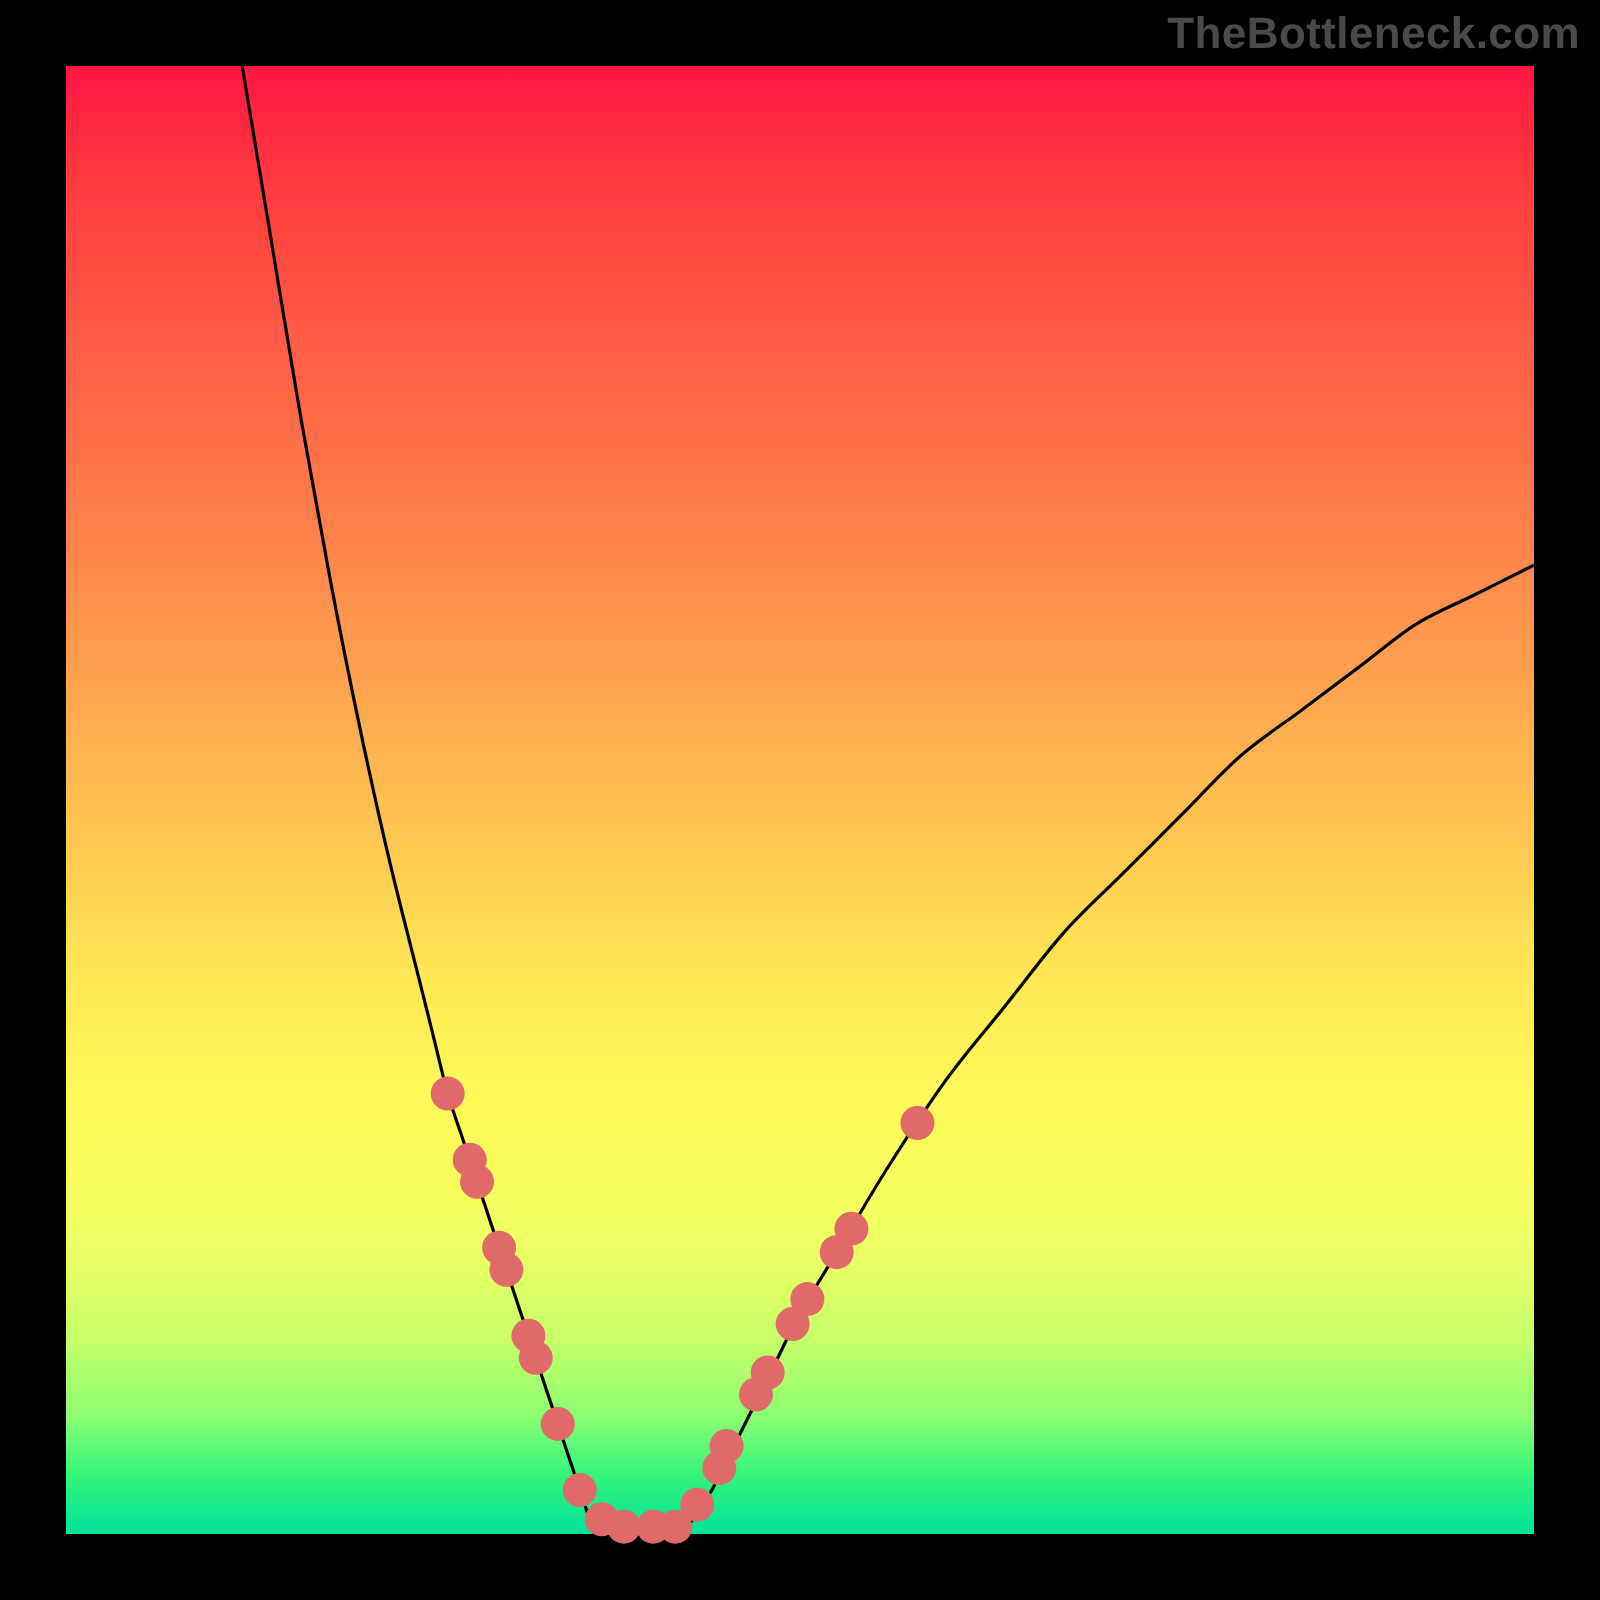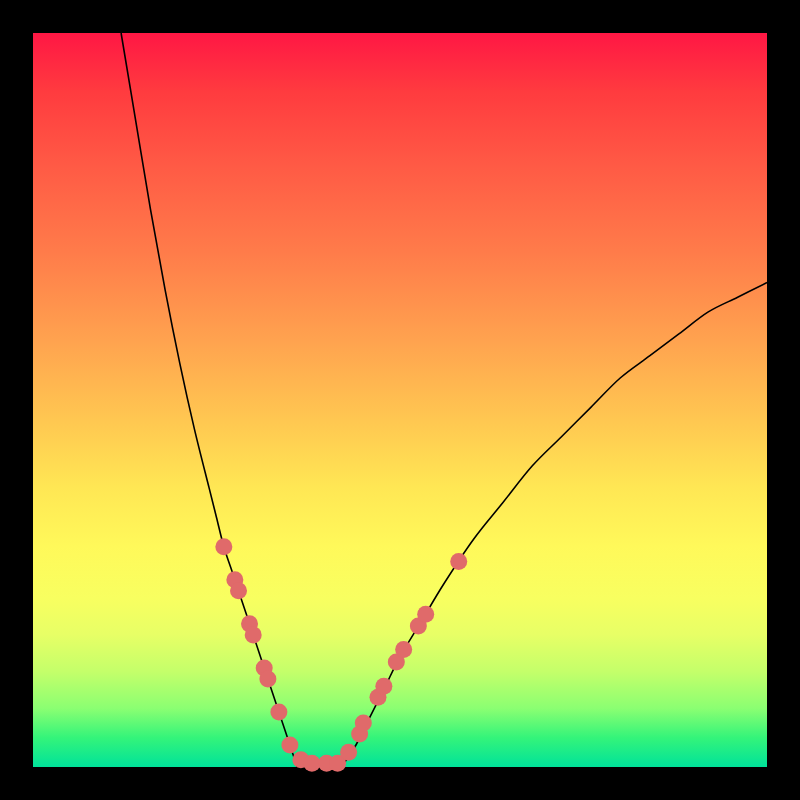--- a/index.html
+++ b/index.html
@@ -67,20 +67,21 @@
   }
   .dot {
     fill: #e06a6a;
     stroke: none;
   }
 </style>
 </head>
 <body>
 
 <div class="frame">
+  <div class="watermark">TheBottleneck.com</div>
   <div class="plot-area">
     <svg class="curve" viewBox="0 0 734 734">
       <path id="left-path" d="M 88.08 0 C 90.52666666666667 14.680000000000007, 97.86666666666667 58.72000000000004, 102.76 88.08000000000004 C 107.65333333333334 117.44000000000004, 112.54666666666667 148.0233333333333, 117.44 176.15999999999997 C 122.33333333333333 204.29666666666662, 127.22666666666667 231.20999999999998, 132.12 256.9 C 137.01333333333335 282.59, 141.9066666666667 307.0566666666666, 146.8 330.29999999999995 C 151.69333333333333 353.5433333333333, 156.58666666666664 375.56333333333333, 161.48 396.36 C 166.37333333333333 417.1566666666667, 172.49 440.4, 176.16 455.08 C 179.82999999999998 469.76, 181.05333333333334 474.6533333333333, 183.5 484.43999999999994 C 185.94666666666666 494.2266666666666, 188.39333333333335 505.2366666666666, 190.84 513.8 C 193.28666666666666 522.3633333333332, 195.73333333333335 528.4799999999999, 198.18 535.8199999999999 C 200.62666666666667 543.16, 203.07333333333335 550.5, 205.52 557.84 C 207.96666666666667 565.1800000000001, 210.41333333333333 572.52, 212.85999999999999 579.86 C 215.30666666666664 587.2, 217.75333333333333 594.54, 220.2 601.88 C 222.64666666666665 609.22, 225.09333333333333 616.56, 227.54 623.9 C 229.98666666666665 631.24, 232.43333333333334 638.5799999999999, 234.88 645.92 C 237.32666666666665 653.26, 239.7733333333333 660.6, 242.22 667.94 C 244.66666666666669 675.2800000000001, 247.11333333333337 682.62, 249.56000000000003 689.96 C 252.0066666666667 697.3000000000001, 254.45333333333332 704.64, 256.9 711.98 C 259.34666666666664 719.32, 263.01666666666665 730.33, 264.24 734"></path>
       <path id="flat-path" d="M 264.24 734 C 266.68666666666667 734, 274.0266666666667 734, 278.92 734 C 283.81333333333333 734, 288.7066666666667 734, 293.6 734 C 298.49333333333334 734, 305.8333333333333 734, 308.28 734"></path>
       <path id="right-path" d="M 308.28 734 C 310.72666666666663 730.33, 318.06666666666666 720.5433333333333, 322.96 711.98 C 327.8533333333333 703.4166666666667, 332.74666666666667 692.4066666666666, 337.64 682.62 C 342.5333333333333 672.8333333333334, 347.4266666666667 663.0466666666666, 352.32 653.26 C 357.2133333333333 643.4733333333334, 360.8833333333333 634.91, 367 623.9 C 373.1166666666667 612.89, 381.68000000000006 599.4333333333334, 389.02000000000004 587.2 C 396.36 574.9666666666667, 402.4766666666667 563.9566666666667, 411.04 550.5 C 419.60333333333335 537.0433333333333, 430.61333333333334 519.9166666666667, 440.4 506.46000000000004 C 450.1866666666666 493.0033333333334, 459.9733333333333 481.99333333333334, 469.76 469.76 C 479.5466666666667 457.52666666666664, 489.33333333333337 444.07, 499.12000000000006 433.06 C 508.90666666666675 422.05, 518.6933333333334 413.4866666666667, 528.48 403.7 C 538.2666666666667 393.9133333333333, 548.0533333333334 384.1266666666667, 557.84 374.34000000000003 C 567.6266666666667 364.55333333333334, 577.4133333333334 353.5433333333333, 587.2 344.97999999999996 C 596.9866666666667 336.41666666666663, 606.7733333333333 330.29999999999995, 616.56 322.96 C 626.3466666666666 315.62, 636.1333333333333 308.28, 645.92 300.94 C 655.7066666666666 293.6, 665.4933333333333 285.0366666666667, 675.28 278.92 C 685.0666666666666 272.80333333333334, 694.8533333333334 269.1333333333333, 704.64 264.24 C 714.4266666666666 259.3466666666667, 729.1066666666667 252.00666666666666, 734 249.56"></path>
       <g id="dots">
           <circle cx="190.84" cy="513.8" r="8.5" class="dot"></circle>
           <circle cx="201.85000000000002" cy="546.8299999999999" r="8.5" class="dot"></circle>
           <circle cx="205.52" cy="557.84" r="8.5" class="dot"></circle>
           <circle cx="216.53" cy="590.87" r="8.5" class="dot"></circle>

